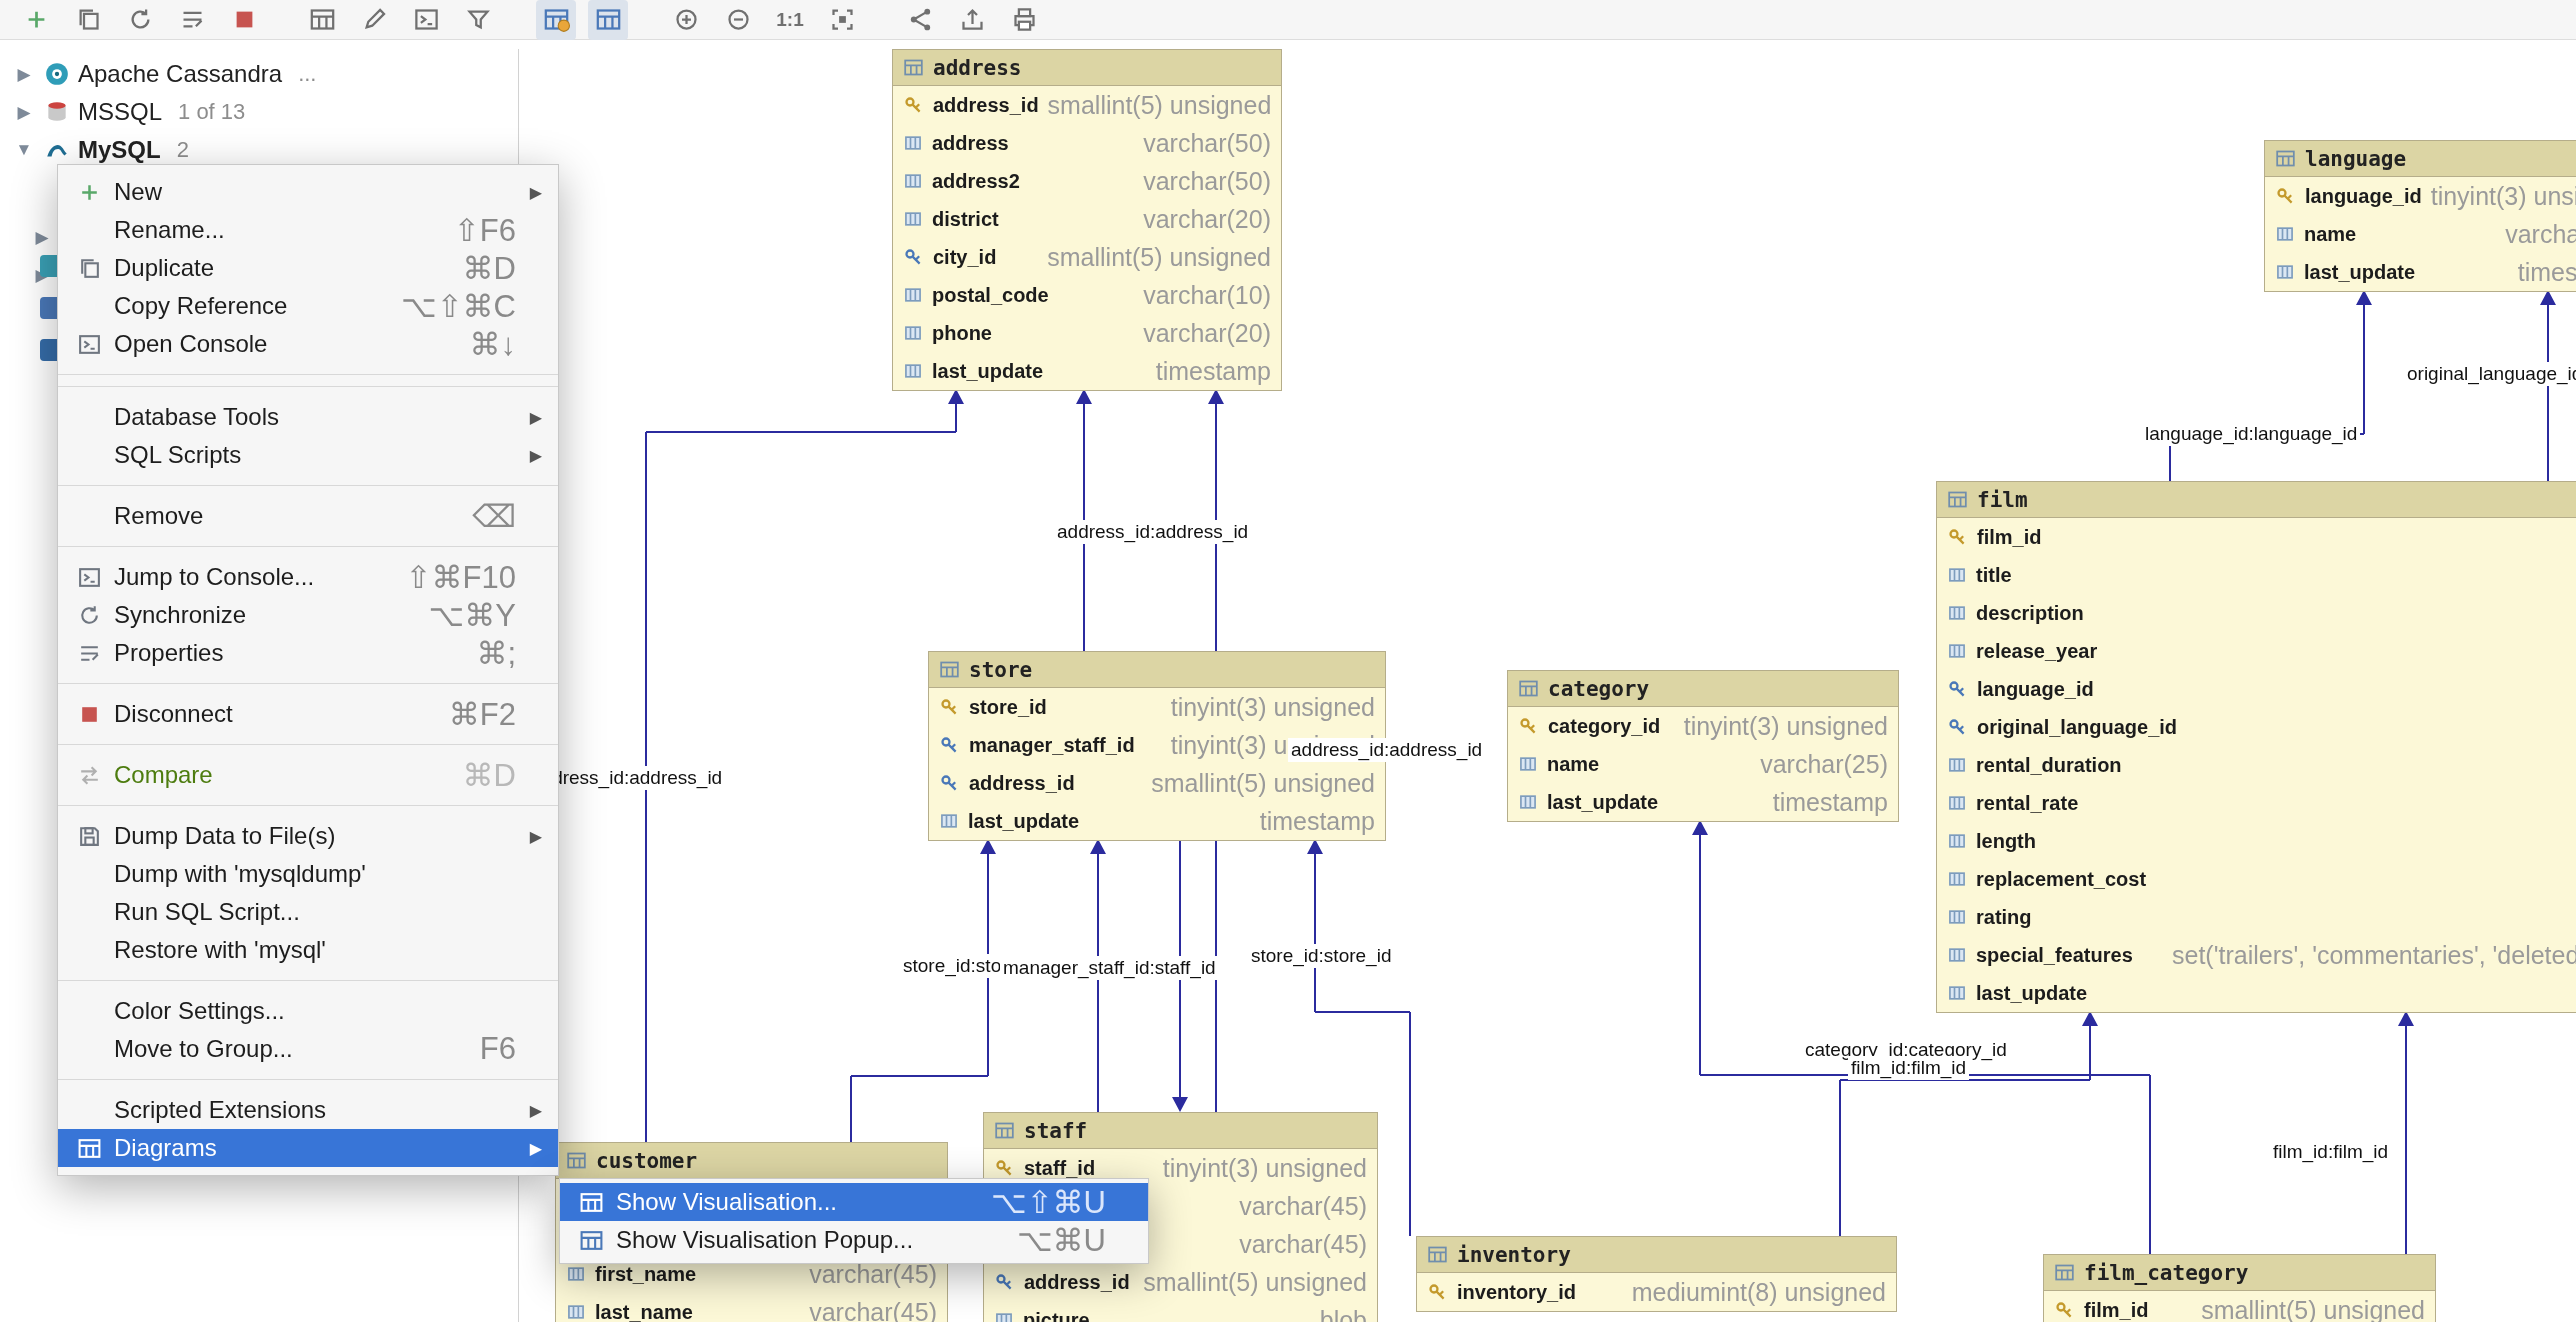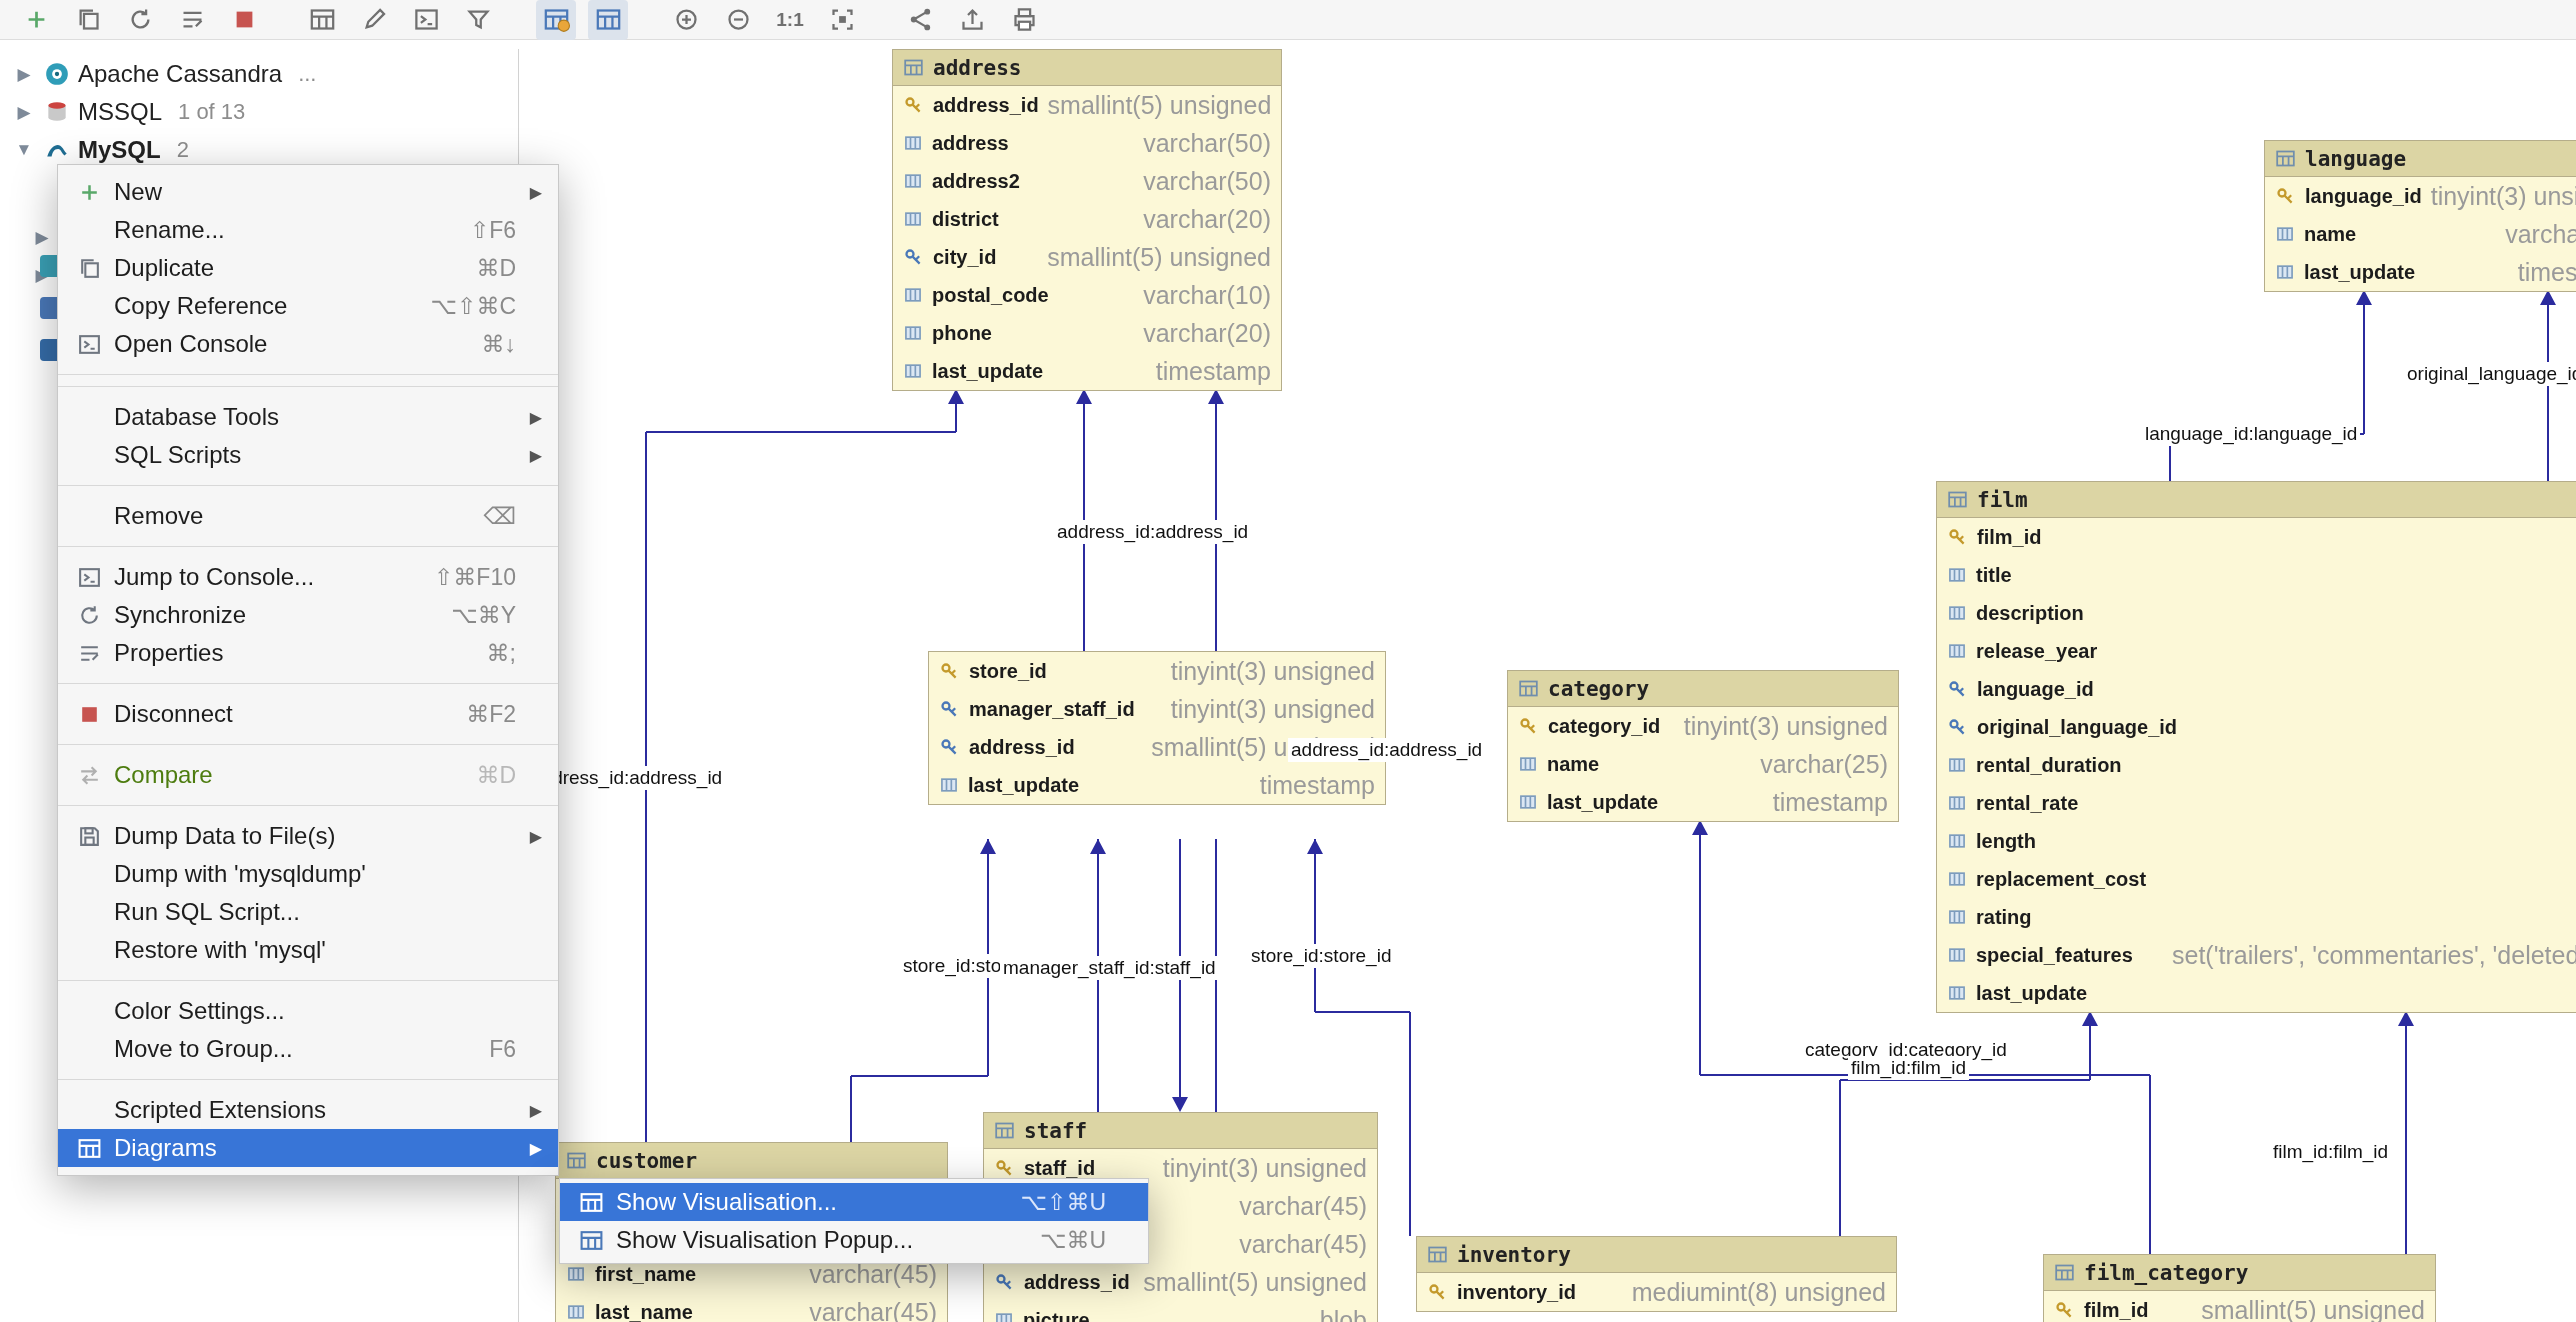--- a/index.html
+++ b/index.html
@@ -34,21 +34,21 @@
   .tree-suffix{color:#8d8d8d;font-size:22px;margin-left:8px}
   .tree-stub{position:absolute}
 
   
   .popup-menu{position:absolute;background:#f6f6f6;border:1px solid #c8c8c8;box-shadow:0 12px 42px rgba(0,0,0,.3);padding:8px 0}
   #context-menu{left:57px;top:164px;width:502px;z-index:10}
   #diagram-submenu{left:559px;top:1178px;width:590px;z-index:11;padding:4px 0}
   .menu-item{height:38px;display:flex;align-items:center;padding:0 16px;position:relative}
   .mi-icon{width:30px;margin-right:10px;display:flex;align-items:center;justify-content:center;flex-shrink:0;font-size:24px;color:#6f7680}
   .mi-label{font-size:24px;color:#1d1d1d;white-space:nowrap}
-  .mi-shortcut{margin-left:auto;font-size:23px;color:#8a8a8a;padding-right:26px;white-space:nowrap}
+  .mi-shortcut{margin-left:auto;font-size:31px;color:#8a8a8a;padding-right:26px;white-space:nowrap}
   .mi-arrow{position:absolute;right:16px;font-size:16px;color:#555}
   .menu-item.highlighted{background:#3875d7}
   .menu-item.highlighted .mi-label{color:#fff}
   .menu-item.highlighted .mi-arrow{color:#fff}
   .menu-item.highlighted .mi-shortcut{color:#dbe6fb}
   .menu-item.disabled .mi-label{color:#4d7c0f}
   .menu-item.disabled .mi-shortcut{color:#b8b8b8}
   .menu-sep{border-top:1px solid #d8d8d8;margin:11px 0}
 </style>
 </head>
@@ -363,20 +363,29 @@
             <svg viewBox="0 0 24 24" width="20" height="20">
               <rect x="3.5" y="5" width="17" height="14" fill="#dbe7f3" stroke="#7d9cbd" stroke-width="2"></rect>
               <path d="M9 5 V19 M14.8 5 V19" stroke="#7d9cbd" stroke-width="2"></path>
             </svg>
           </span>
           <span class="db-col-name">last_update</span>
           <span class="db-col-type"></span>
         </div>
       </div>
     <div class="db-table" style="left:928px;top:651px;width:458px">
+        <div class="db-header">
+          <span class="db-ico">
+            <svg viewBox="0 0 24 24" width="21" height="21">
+              <rect x="2.5" y="4" width="19" height="16" fill="none" stroke="#708ead" stroke-width="2"></rect>
+              <path d="M2.5 9.5 H21.5 M9 9.5 V20 M15.5 9.5 V20" stroke="#708ead" stroke-width="2" fill="none"></path>
+            </svg>
+          </span>
+          <span>store</span>
+        </div>
         <div class="db-row">
           <span class="db-ico">
             <svg viewBox="0 0 24 24" width="21" height="21">
               <circle cx="8" cy="8" r="4" fill="none" stroke="#c49a2c" stroke-width="2.6"></circle>
               <path d="M11 11 L19 19 M14.5 14.5 L18.5 10.5" fill="none" stroke="#c49a2c" stroke-width="2.6"></path>
             </svg>
           </span>
           <span class="db-col-name">store_id</span>
           <span class="db-col-type">tinyint(3) unsigned</span>
         </div>

